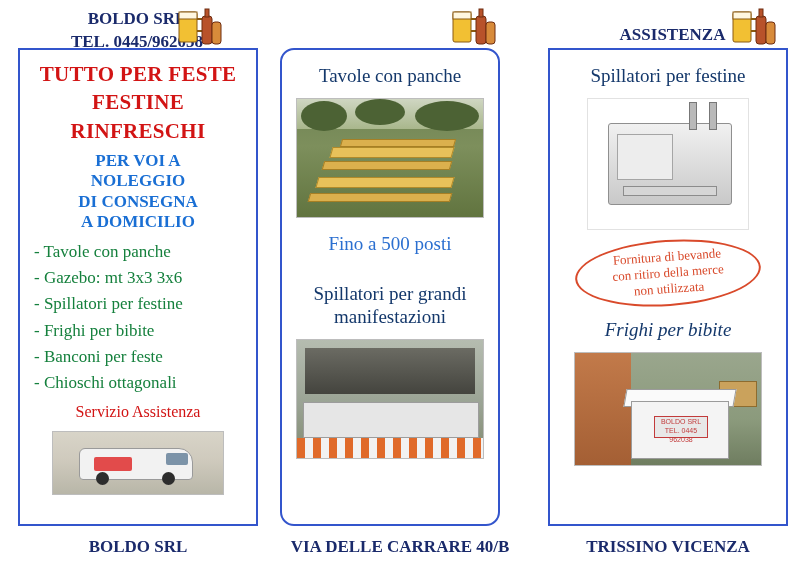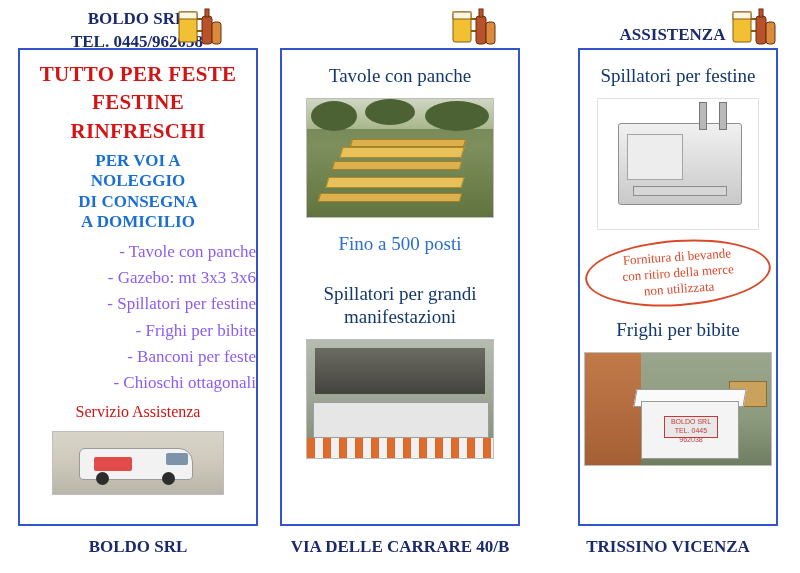--- a/index.html
+++ b/index.html
@@ -55,47 +55,46 @@
   .mug-icon.right { left: 730px; top: 6px; }
 
   
   .panel {
     position: absolute;
     background: #ffffff;
     border: 2px solid #3355cc;
     box-sizing: border-box;
   }
   .panel.p1 { left: 18px;  top: 48px; width: 240px; height: 478px; }
-  .panel.p2 { left: 280px; top: 48px; width: 240px; height: 478px; }
-  .panel.p3 { left: 578px; top: 48px; width: 200px; height: 478px; }
+  .panel.p2 { left: 280px; top: 48px; width: 220px; height: 478px; border-radius: 14px; }
+  .panel.p3 { left: 548px; top: 48px; width: 240px; height: 478px; }
 
   
   .headline {
     text-align: center;
     color: #d21414;
     font-weight: bold;
     font-size: 21px;
     line-height: 1.35;
     margin: 10px 6px 2px 6px;
     letter-spacing: .3px;
   }
   .subhead {
     text-align: center;
     color: #1a6fd4;
     font-weight: bold;
     font-size: 17px;
     line-height: 1.2;
     margin: 6px 6px 6px 6px;
   }
   .bullets {
-    color: #8b5cf6;
+    color: #15803d;
     font-size: 17px;
     line-height: 1.55;
     margin: 4px 0 0 14px;
-    text-align: right;
   }
   .bullets div { white-space: nowrap; }
   .assistenza {
     text-align: center;
     color: #d21414;
     font-size: 16px;
     margin-top: 6px;
   }
 
   
@@ -405,21 +404,21 @@
     </div>
 
     <div class="stamp">
       <div>
         <div>Fornitura di bevande</div>
         <div>con ritiro della merce</div>
         <div>non utilizzata</div>
       </div>
     </div>
 
-    <div class="cap" style="margin-top:12px;">Frighi per bibite</div>
+    <div class="cap" style="margin-top:12px;font-style:italic;">Frighi per bibite</div>
 
     <div class="photo fridge-photo">
       <div class="fr-wall"></div>
       <div class="fr-table"></div>
       <div class="fr-lid"></div>
       <div class="fr-body">
         <div class="fr-logo">
           <div>BOLDO SRL</div>
           <div>TEL. 0445 962038</div>
         </div>

